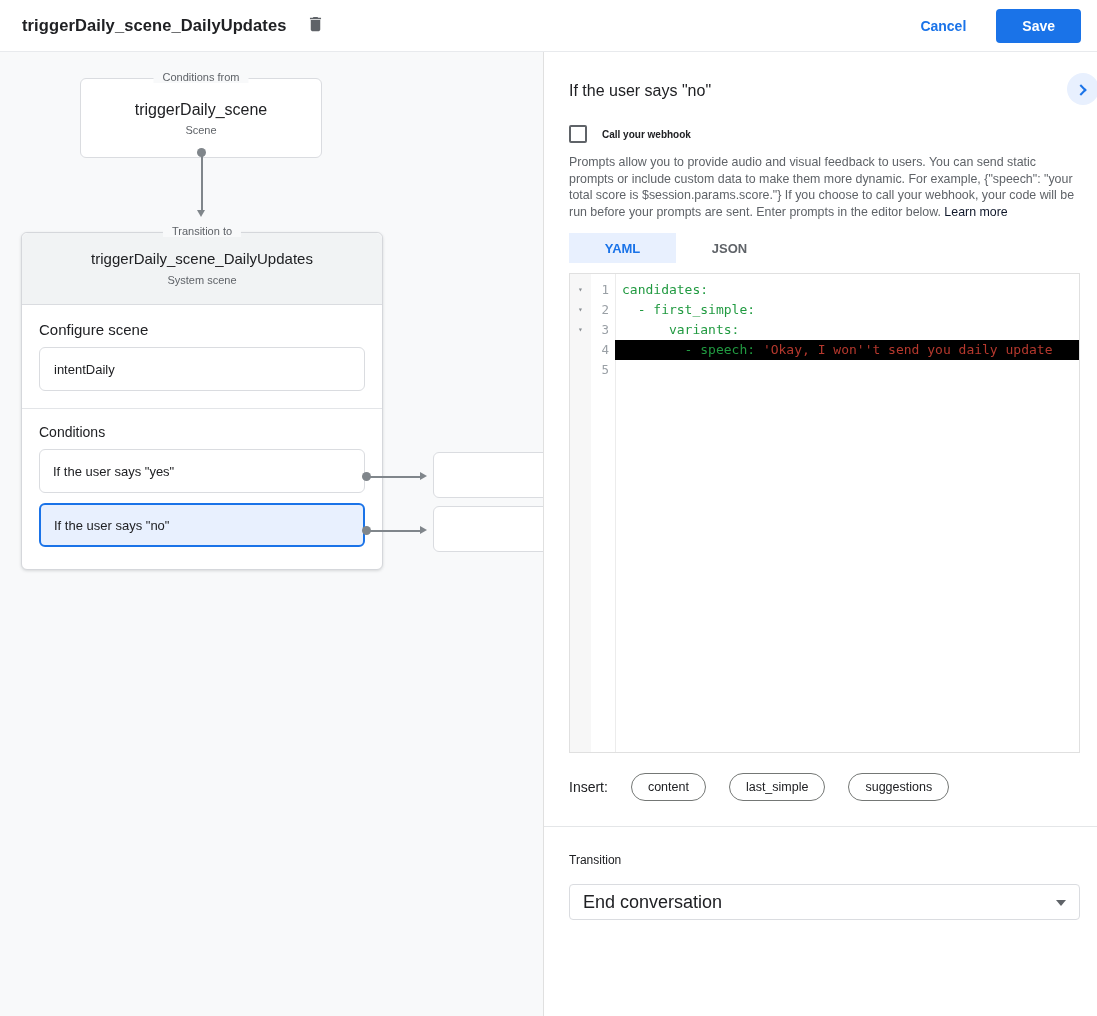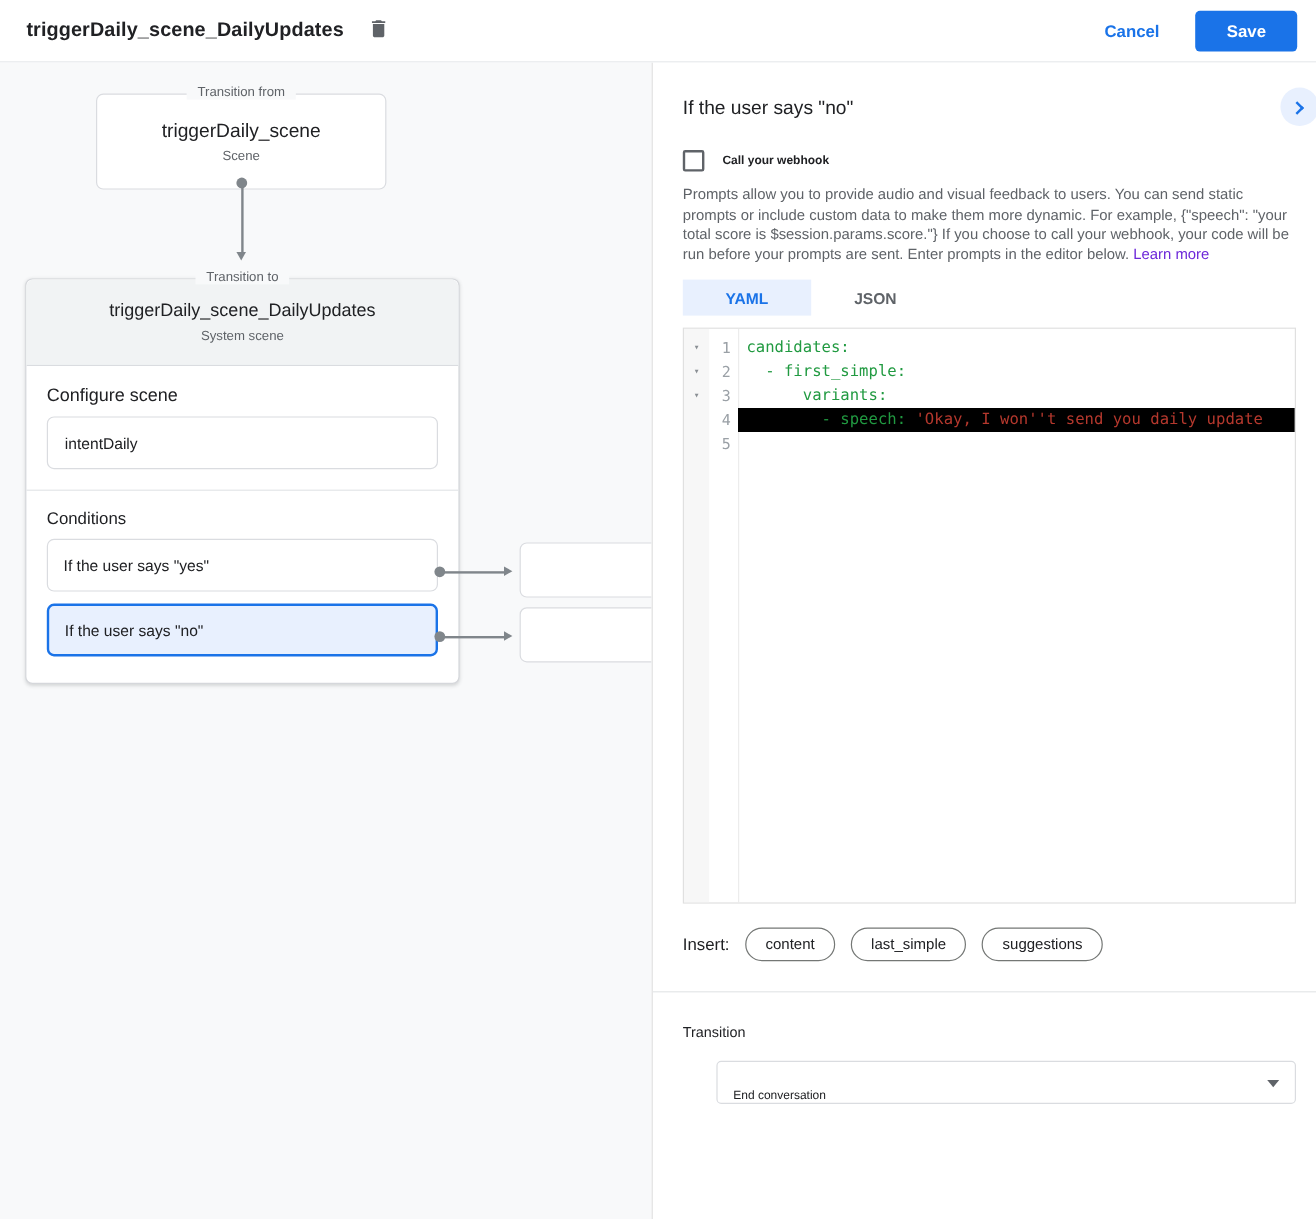--- a/index.html
+++ b/index.html
@@ -68,50 +68,50 @@
   .checkbox { width:18px; height:18px; border:2px solid #5f6368; border-radius:2px; background:#fff;
     cursor:pointer; flex:none; }
   .checkbox.checked { background:#1a73e8; border-color:#1a73e8; position:relative; }
   .checkbox.checked::after { content:""; position:absolute; left:5px; top:1px; width:5px; height:10px;
     border-right:2px solid #fff; border-bottom:2px solid #fff; transform:rotate(40deg); }
   .check-label { font-size:10px; font-weight:600; margin-left:15px; }
   .lang-badge { margin-left:14px; background:#f3e8fd; color:#8430ce; font-size:10px; font-weight:600;
     letter-spacing:.8px; padding:4px 8px; border-radius:3px; }
 
   .desc { margin-top:11px; font-size:12.4px; line-height:16.5px; color:#5f6368; }
-  .link { color:#6d28d9; text-decoration:none; cursor:pointer; }
+  .link { color:#0f172a; text-decoration:none; cursor:pointer; }
 
   .tabs { display:flex; margin-top:13px; }
   .tab { width:107px; height:30px; display:flex; align-items:center; justify-content:center;
     font-size:13px; font-weight:600; color:#5f6368; cursor:pointer; }
   .tab.active { background:#e8f0fe; color:#1a73e8; }
 
   .editor { position:relative; margin-top:10px; height:480px; border:1px solid #e0e0e0; background:#fff;
     font-family:"DejaVu Sans Mono", monospace; font-size:13px; overflow:hidden; }
   .gutter-bg { position:absolute; left:0; top:0; bottom:0; width:21px; background:#f7f7f7; }
   .gutter-sep { position:absolute; left:45px; top:0; bottom:0; width:1px; background:#ececec; }
   .ed-lines { position:relative; padding-top:6px; }
   .ed-row { display:flex; height:20px; line-height:20px; }
   .fold { width:21px; text-align:center; font-size:8px; color:#8a8f94; flex:none; }
   .lnum { width:24px; text-align:right; padding-right:6px; color:#9aa0a6; flex:none; font-size:12.5px; }
   .code { flex:1; white-space:pre; padding-left:7px; overflow:hidden; cursor:text; }
   .code.hl { background:#000000; }
   .yaml-key { color:#219a41; }
   .yaml-str { color:#b5382d; }
 
-  .insert-row { display:flex; align-items:center; margin-top:20px; gap:13px; }
+  .insert-row { display:flex; align-items:center; margin-top:20px; gap:23px; }
   .insert-label { font-size:14px; color:#202124; }
   .chip { border:1px solid #747775; border-radius:16px; background:#fff; font-family:inherit;
     font-size:12.5px; color:#202124; padding:6px 16px; cursor:pointer; }
 
   .panel-divider { border-top:1px solid #e4e6e8; margin:25px -17px 0 -25px; }
 
   .transition-heading { font-size:12px; margin-top:26px; }
   .select-box { position:relative; margin-top:17px; height:36px; border:1px solid #dadce0; border-radius:4px;
-    display:flex; align-items:flex-end; padding:0 13px; font-size:10px; background:#fff; cursor:pointer;margin-left:28px; }
+    display:flex; align-items:center; padding:0 13px; font-size:18px; background:#fff; cursor:pointer; }
   .caret-down { position:absolute; right:13px; top:15px; width:0; height:0;
     border-left:5px solid transparent; border-right:5px solid transparent; border-top:6px solid #5f6368; }
 </style>
 </head>
 <body>
 
 <div class="topbar">
   <span class="topbar-title">triggerDaily_scene_DailyUpdates</span>
   <button class="trash-btn">
     <span>
@@ -121,21 +121,21 @@
     </span>
   </button>
   <span class="topbar-spacer"></span>
   <button class="cancel-btn">Cancel</button>
   <button class="save-btn">Save</button>
 </div>
 
 <div class="canvas">
 
   <div class="from-box">
-    <span class="legend">Transition from</span>
+    <span class="legend">Conditions from</span>
     <span class="node-title">triggerDaily_scene</span>
     <span class="node-sub">Scene</span>
   </div>
 
   <div class="v-dot"></div>
   <div class="v-line"></div>
   <div class="v-arrow"></div>
 
   <div class="to-box">
     <span class="legend">Transition to</span>

